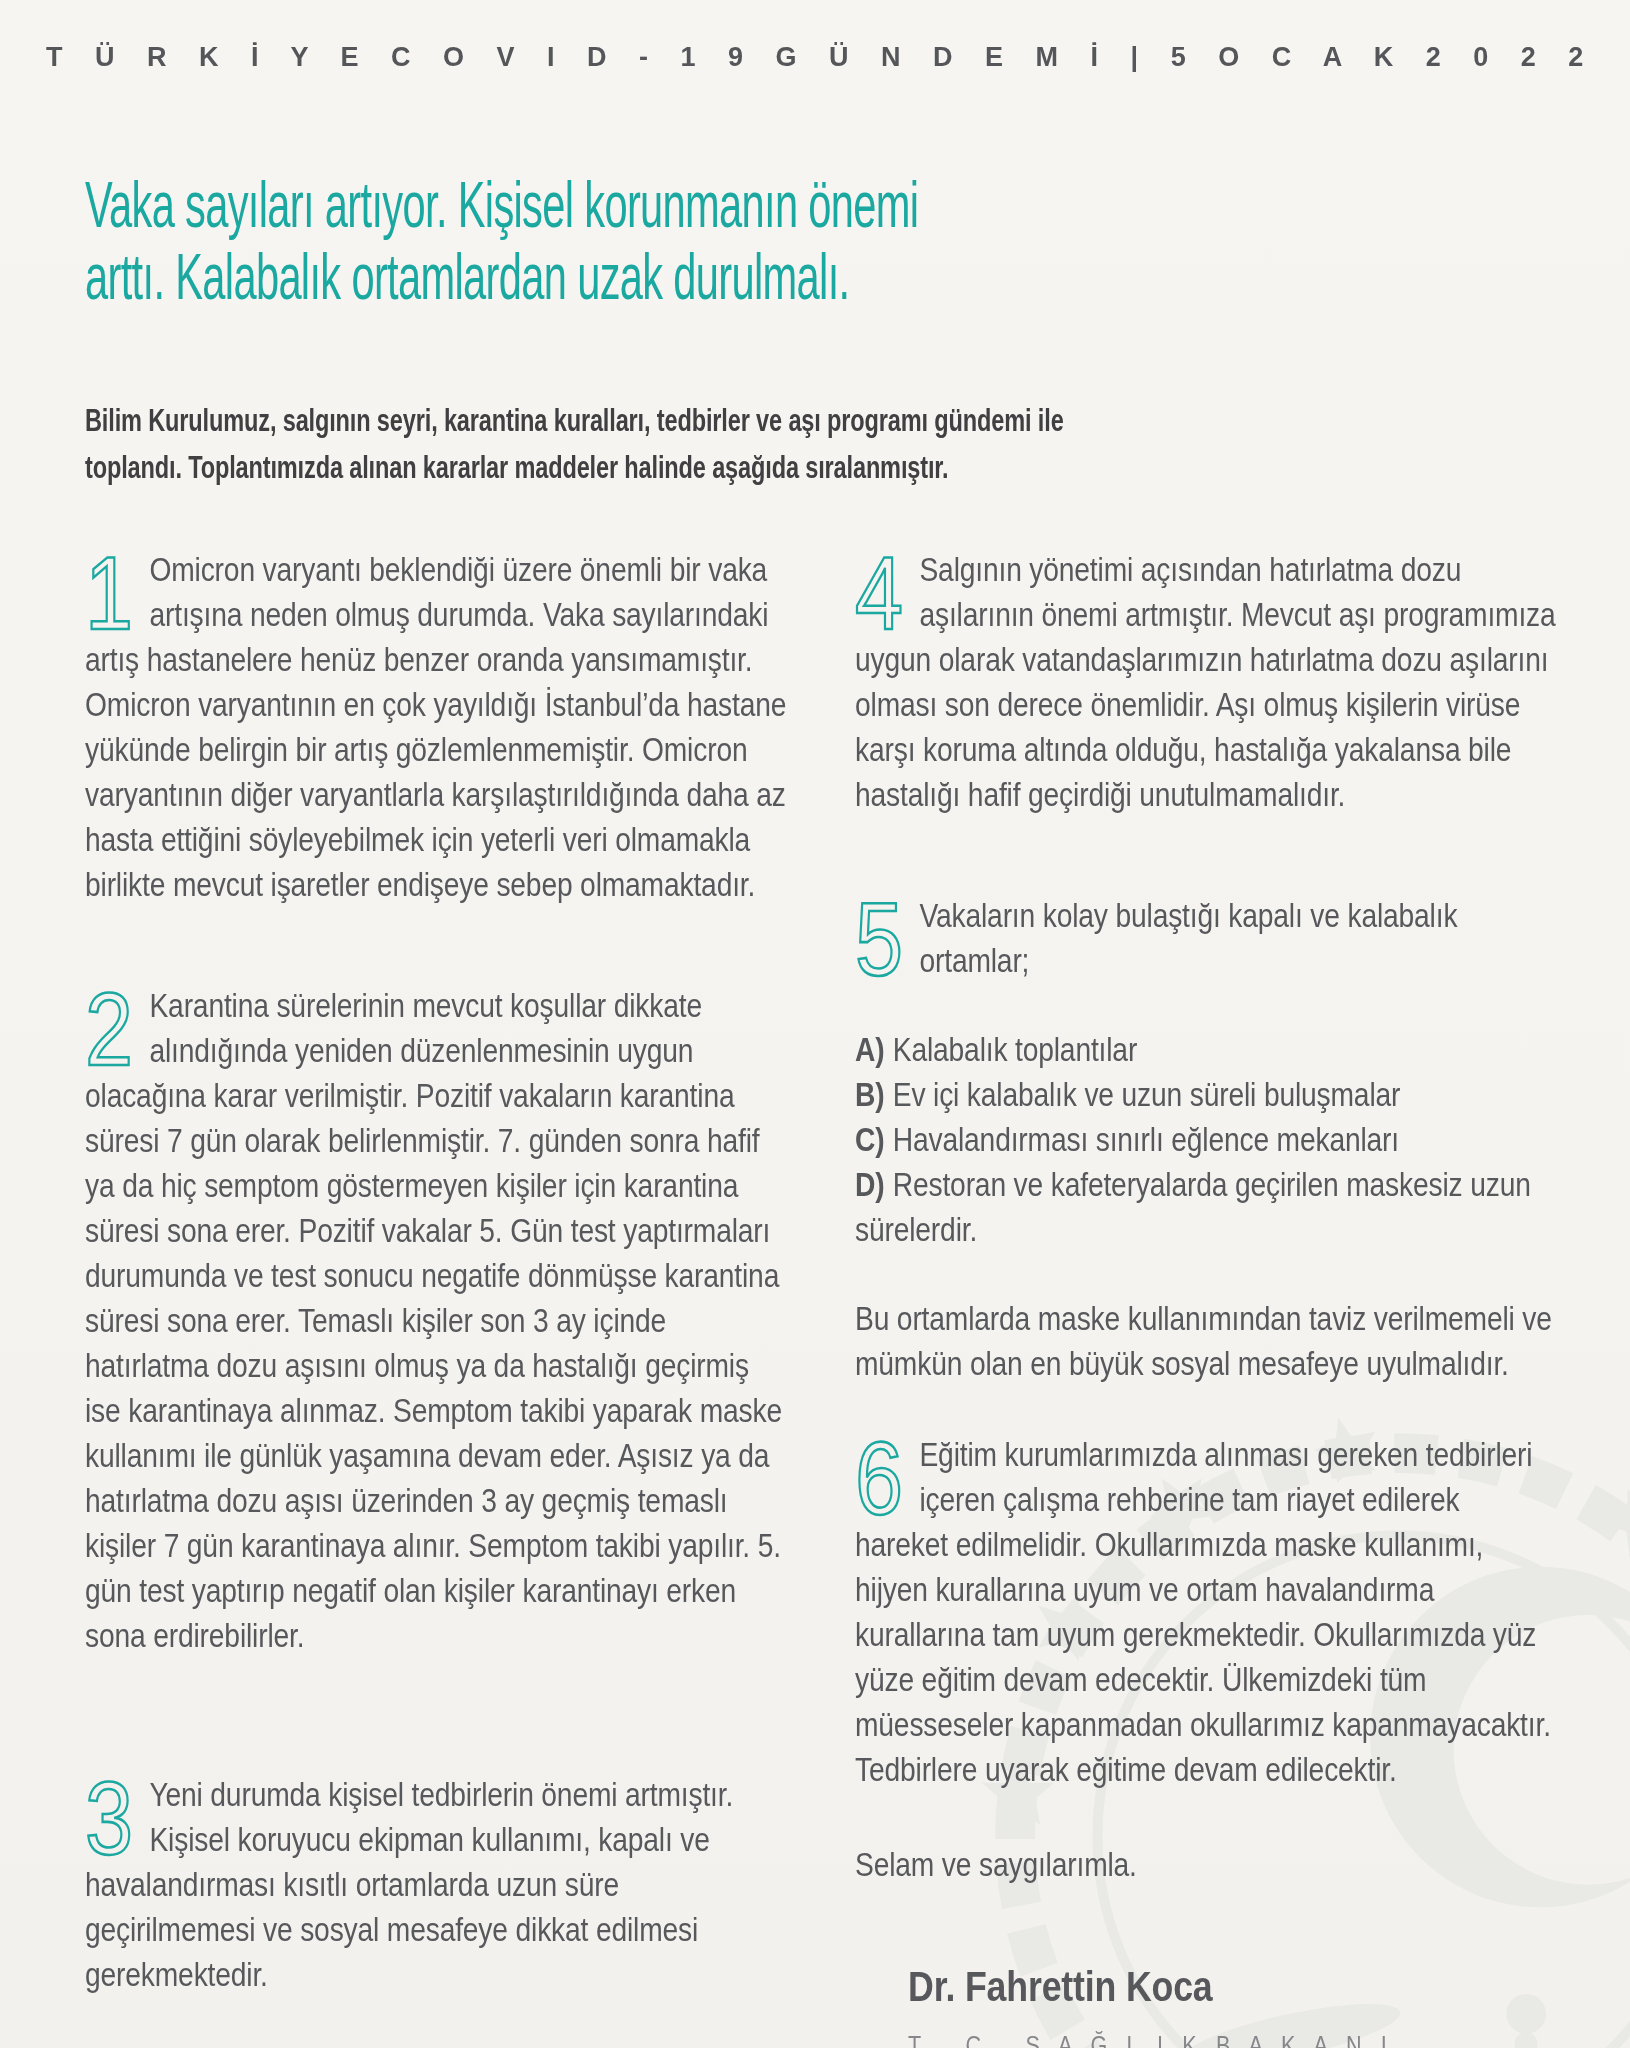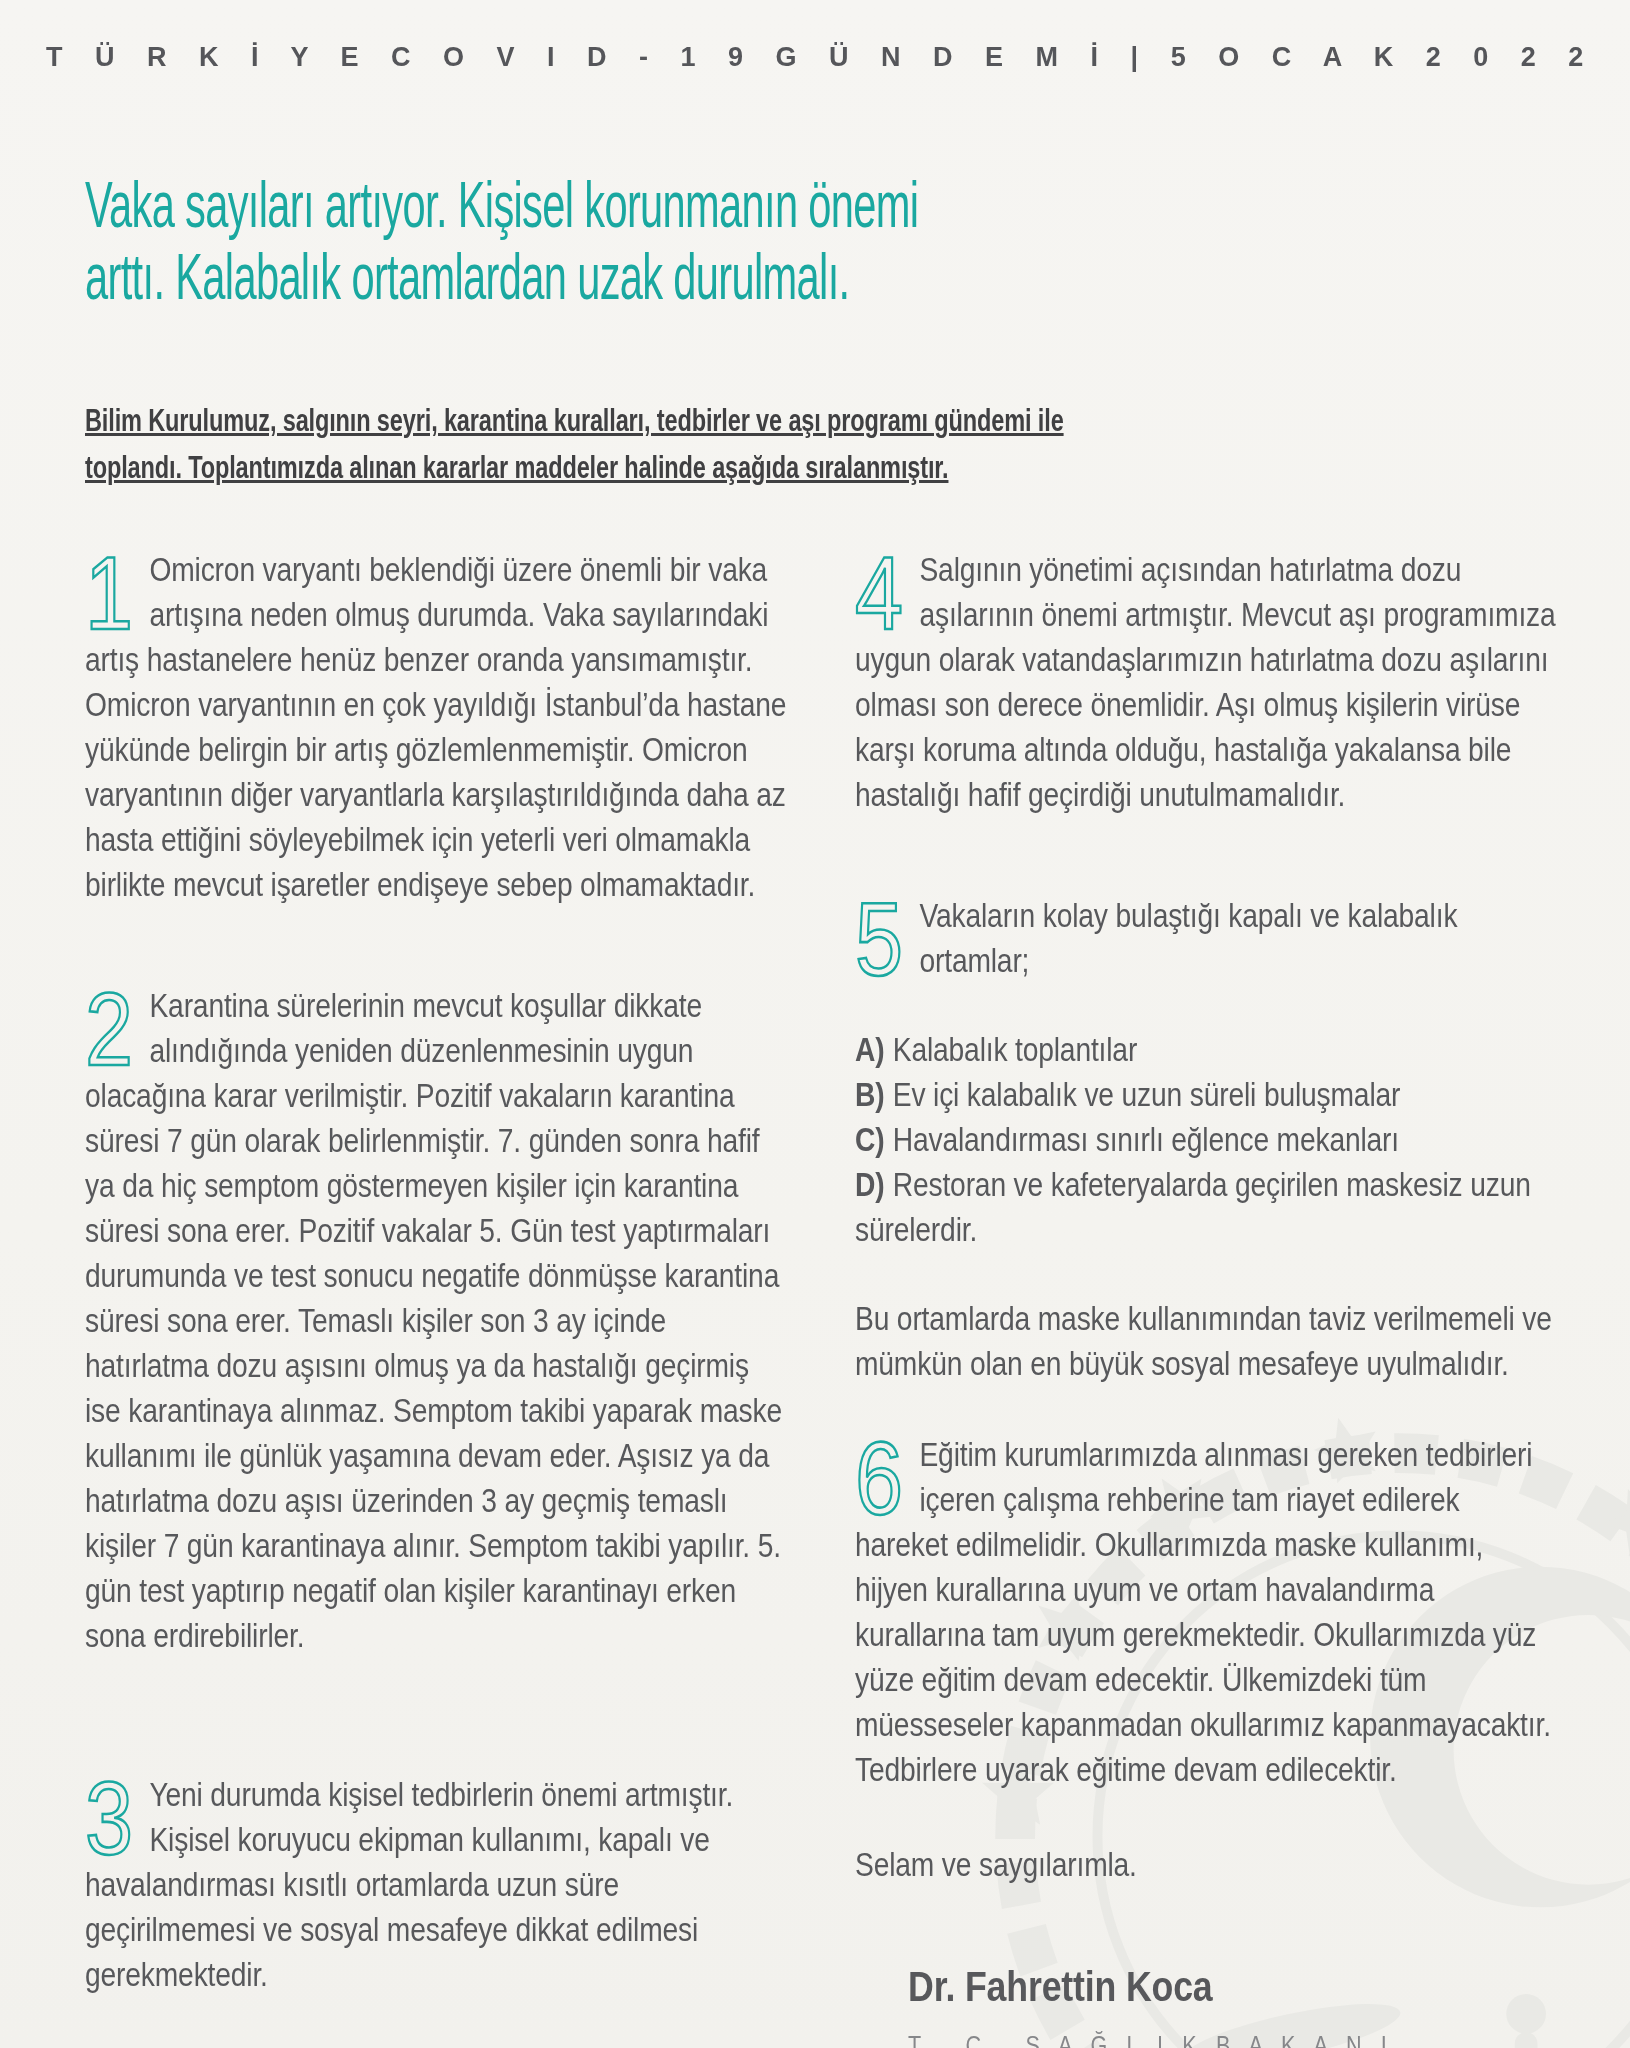--- a/index.html
+++ b/index.html
@@ -22,21 +22,21 @@
   }
 
   
   .headline{margin:96px 0 0 85px;color:#1aa8a0;font-weight:normal;}
   .headline .line{
     white-space:nowrap;font-size:64px;line-height:72px;letter-spacing:-1px;
     transform:scaleX(0.65);transform-origin:0 50%;
   }
 
   
-  .intro{margin:84px 0 0 85px;color:#404042;font-weight:bold;text-decoration:underline;}
+  .intro{margin:84px 0 0 85px;color:#404042;font-weight:bold;}
   .intro .line{
     white-space:nowrap;font-size:31px;line-height:47px;letter-spacing:-0.2px;
     transform:scaleX(0.76);transform-origin:0 50%;
   }
 
   
   .col{
     position:absolute;top:547px;width:845px;
     transform:scaleX(0.83);transform-origin:0 0;
     font-size:34px;line-height:45px;letter-spacing:-0.2px;color:#57585b;

